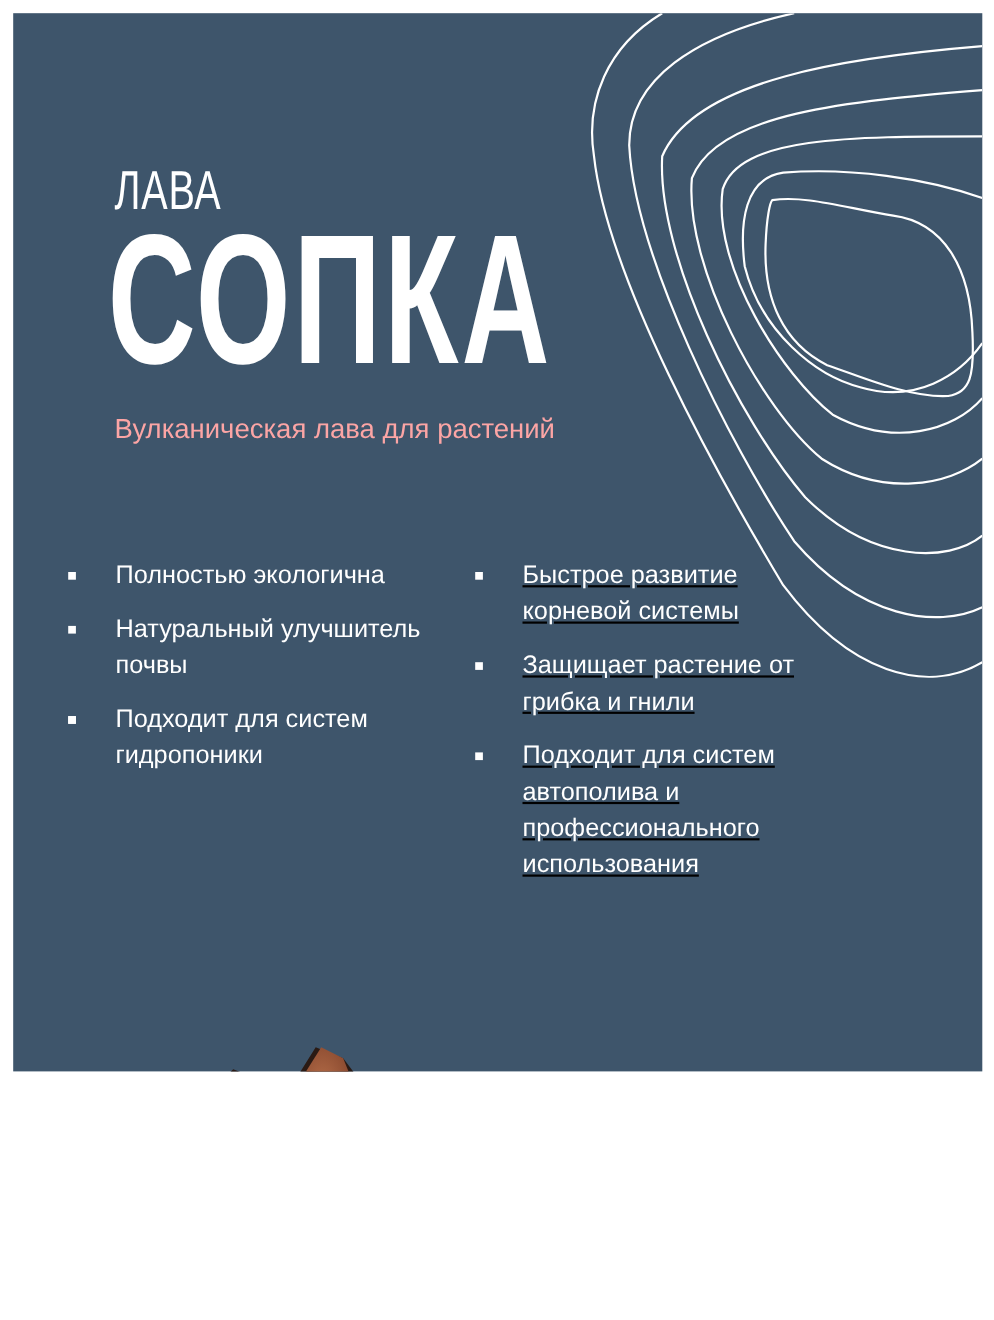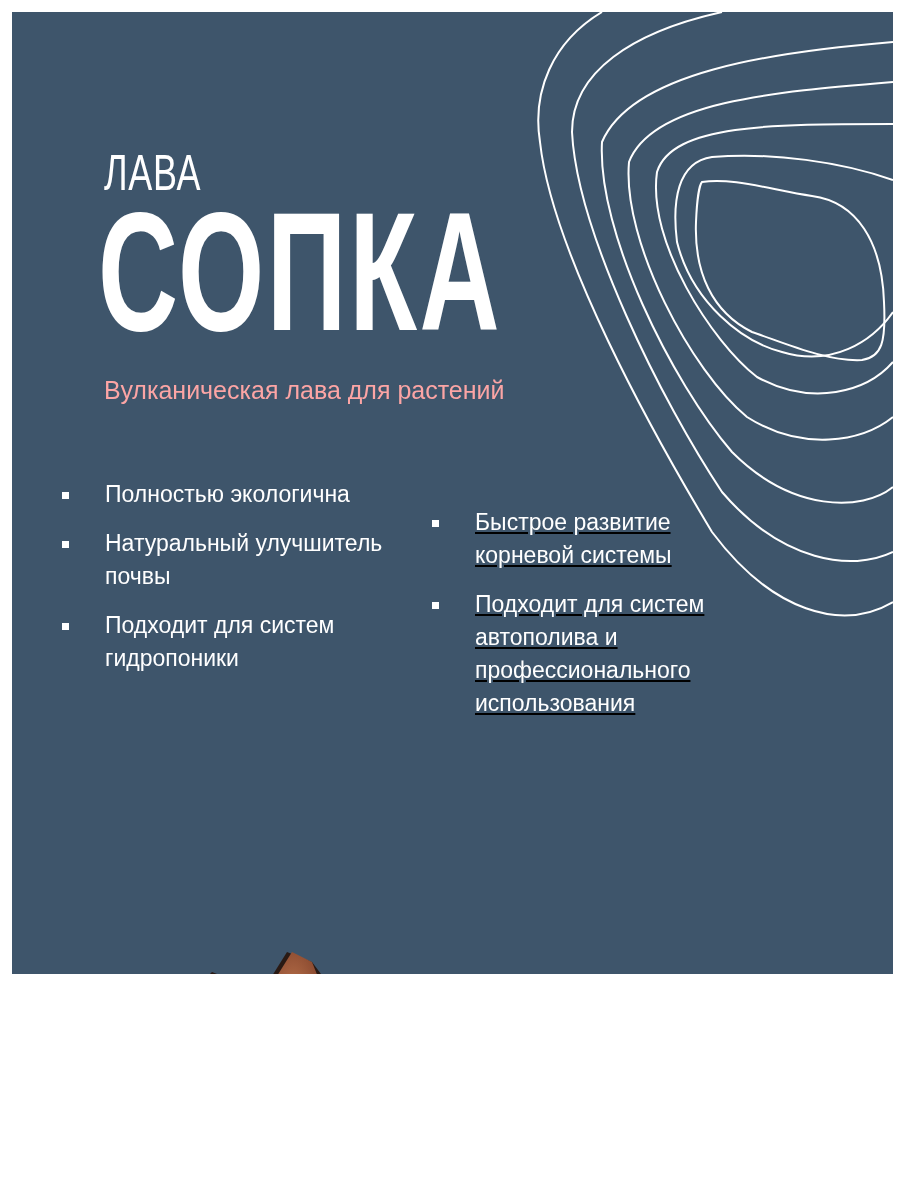--- a/index.html
+++ b/index.html
@@ -19,21 +19,21 @@
     position: absolute; left: 86px; top: 176px;
     font-family: "Liberation Sans", sans-serif; font-weight: 700;
     font-size: 168px; line-height: 1; color: #ffffff; letter-spacing: 4px;
     transform: scaleX(0.66); transform-origin: left top;
   }
   .subtitle {
     position: absolute; left: 92px; top: 364px;
     font-family: "Liberation Sans", sans-serif; font-size: 25px; color: #fca5a5;
   }
   .col { position: absolute; list-style: none; margin: 0; padding: 0; }
-  .col-left { left: 50px; top: 466px; width: 360px; }
+  .col-left { left: 50px; top: 494px; width: 360px; }
   .col-right { left: 420px; top: 494px; width: 330px; text-decoration: underline; }
   .feature {
     position: relative; padding-left: 43px;
     font-family: "Liberation Sans", sans-serif; font-size: 23px; line-height: 33px;
     color: #ffffff; margin-bottom: 16px;
   }
   .bullet {
     position: absolute; left: 0; top: 14px; width: 7px; height: 7px; background: #ffffff;
   }
   .rocks { position: absolute; left: 0; top: 920px; width: 881px; height: 254px; }
@@ -59,21 +59,21 @@
 
   <ul class="col col-left">
     <li class="feature"><span class="bullet"></span><span>Полностью экологична</span></li>
     <li class="feature"><span class="bullet"></span><span>Натуральный улучшитель почвы</span></li>
     <li class="feature"><span class="bullet"></span></li>
     <li class="feature"><span class="bullet"></span><span>Подходит для систем гидропоники</span></li>
   </ul>
 
   <ul class="col col-right">
     <li class="feature"><span class="bullet"></span><span>Быстрое развитие корневой системы</span></li>
-    <li class="feature"><span class="bullet"></span></li>
+    <li class="feature"><span class="bullet"></span><span>Защищает растение от грибка и гнили</span></li>
     <li class="feature"><span class="bullet"></span><span>Подходит для систем автополива и профессионального использования</span></li>
   </ul>
 
   <svg class="rocks" viewBox="0 0 881 254">
     <defs>
       <radialGradient id="gRed" cx="40%" cy="35%" r="70%">
         <stop offset="0%" stop-color="#b8704a"></stop>
         <stop offset="60%" stop-color="#8a4a30"></stop>
         <stop offset="100%" stop-color="#4a2418"></stop>
       </radialGradient>

